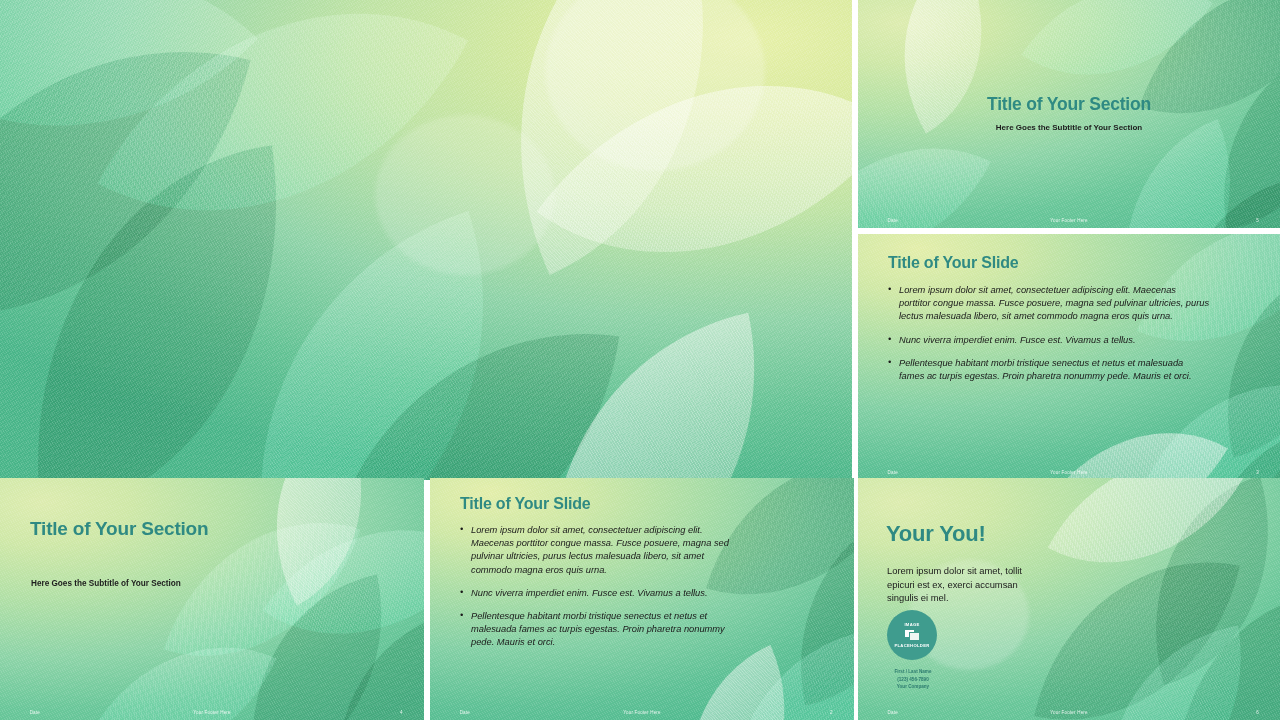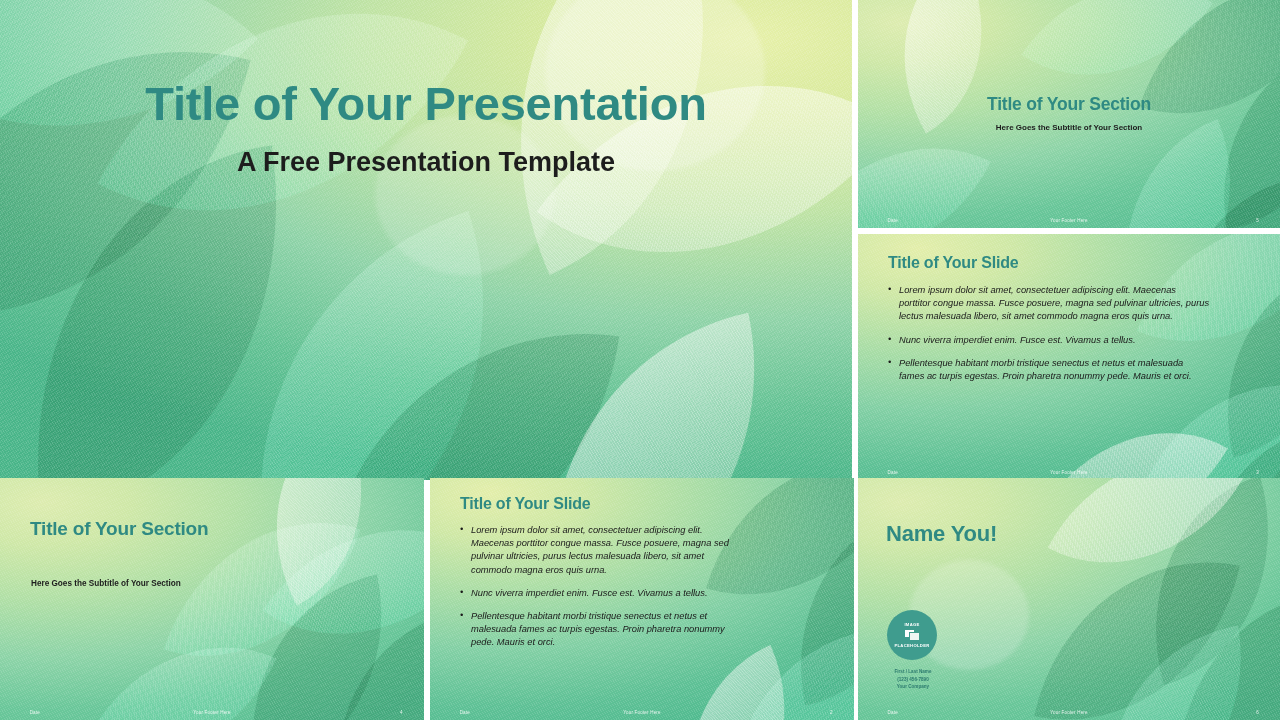--- a/index.html
+++ b/index.html
@@ -326,24 +326,20 @@
           <div class="petal-tex"></div>
         </div>
       <div class="petal" style="left:-6%; top:-18%; width:250px; height:270px; transform:rotate(44deg);">
           <div class="petal-tex"></div>
         </div>
       <div class="blob" style="left:64%; top:-6%; width:220px; height:200px; background:rgba(255,255,255,0.22);"></div>
       <div class="blob" style="left:44%; top:24%; width:180px; height:160px; background:rgba(255,255,255,0.16);"></div>
       <div class="bg-layer stripes"></div>
       <div class="bg-layer stripes2"></div>
     </div>
-    <div class="title-block">
-      <div class="s-title">Title of Your Presentation</div>
-      <div class="s-sub">A Free Presentation Template</div>
-    </div>
   </div>
 
   <div class="slide wash-b" id="slide2">
     <div class="bg-layer">
       <div class="petal dark" style="left:72%; top:-16%; width:150px; height:170px; transform:rotate(18deg);">
           <div class="petal-tex"></div>
         </div>
       <div class="petal dark" style="left:84%; top:26%;  width:140px; height:160px; transform:rotate(-10deg);">
           <div class="petal-tex"></div>
         </div>
@@ -485,21 +481,22 @@
       <div class="petal" style="left:56%; top:66%;  width:160px; height:170px; transform:rotate(-10deg);">
           <div class="petal-tex"></div>
         </div>
       <div class="petal pale" style="left:52%; top:-20%; width:140px; height:160px; transform:rotate(28deg);">
           <div class="petal-tex"></div>
         </div>
       <div class="blob" style="left:12%; top:34%; width:120px; height:110px; background:rgba(255,255,255,0.18);"></div>
       <div class="bg-layer stripes"></div>
     </div>
 
-    <div class="s-title">Name You!</div>
+    <div class="s-title">Your You!</div>
+    <div class="ty-text">Lorem ipsum dolor sit amet, tollit epicuri est ex, exerci accumsan singulis ei mel.</div>
 
     <div class="ph-circle">
       <span class="ph-top">IMAGE</span>
       <span class="ph-icon">
         <span class="sheet-back"></span>
         <span class="sheet-front"></span>
       </span>
       <span class="ph-bottom">PLACEHOLDER</span>
     </div>
 

